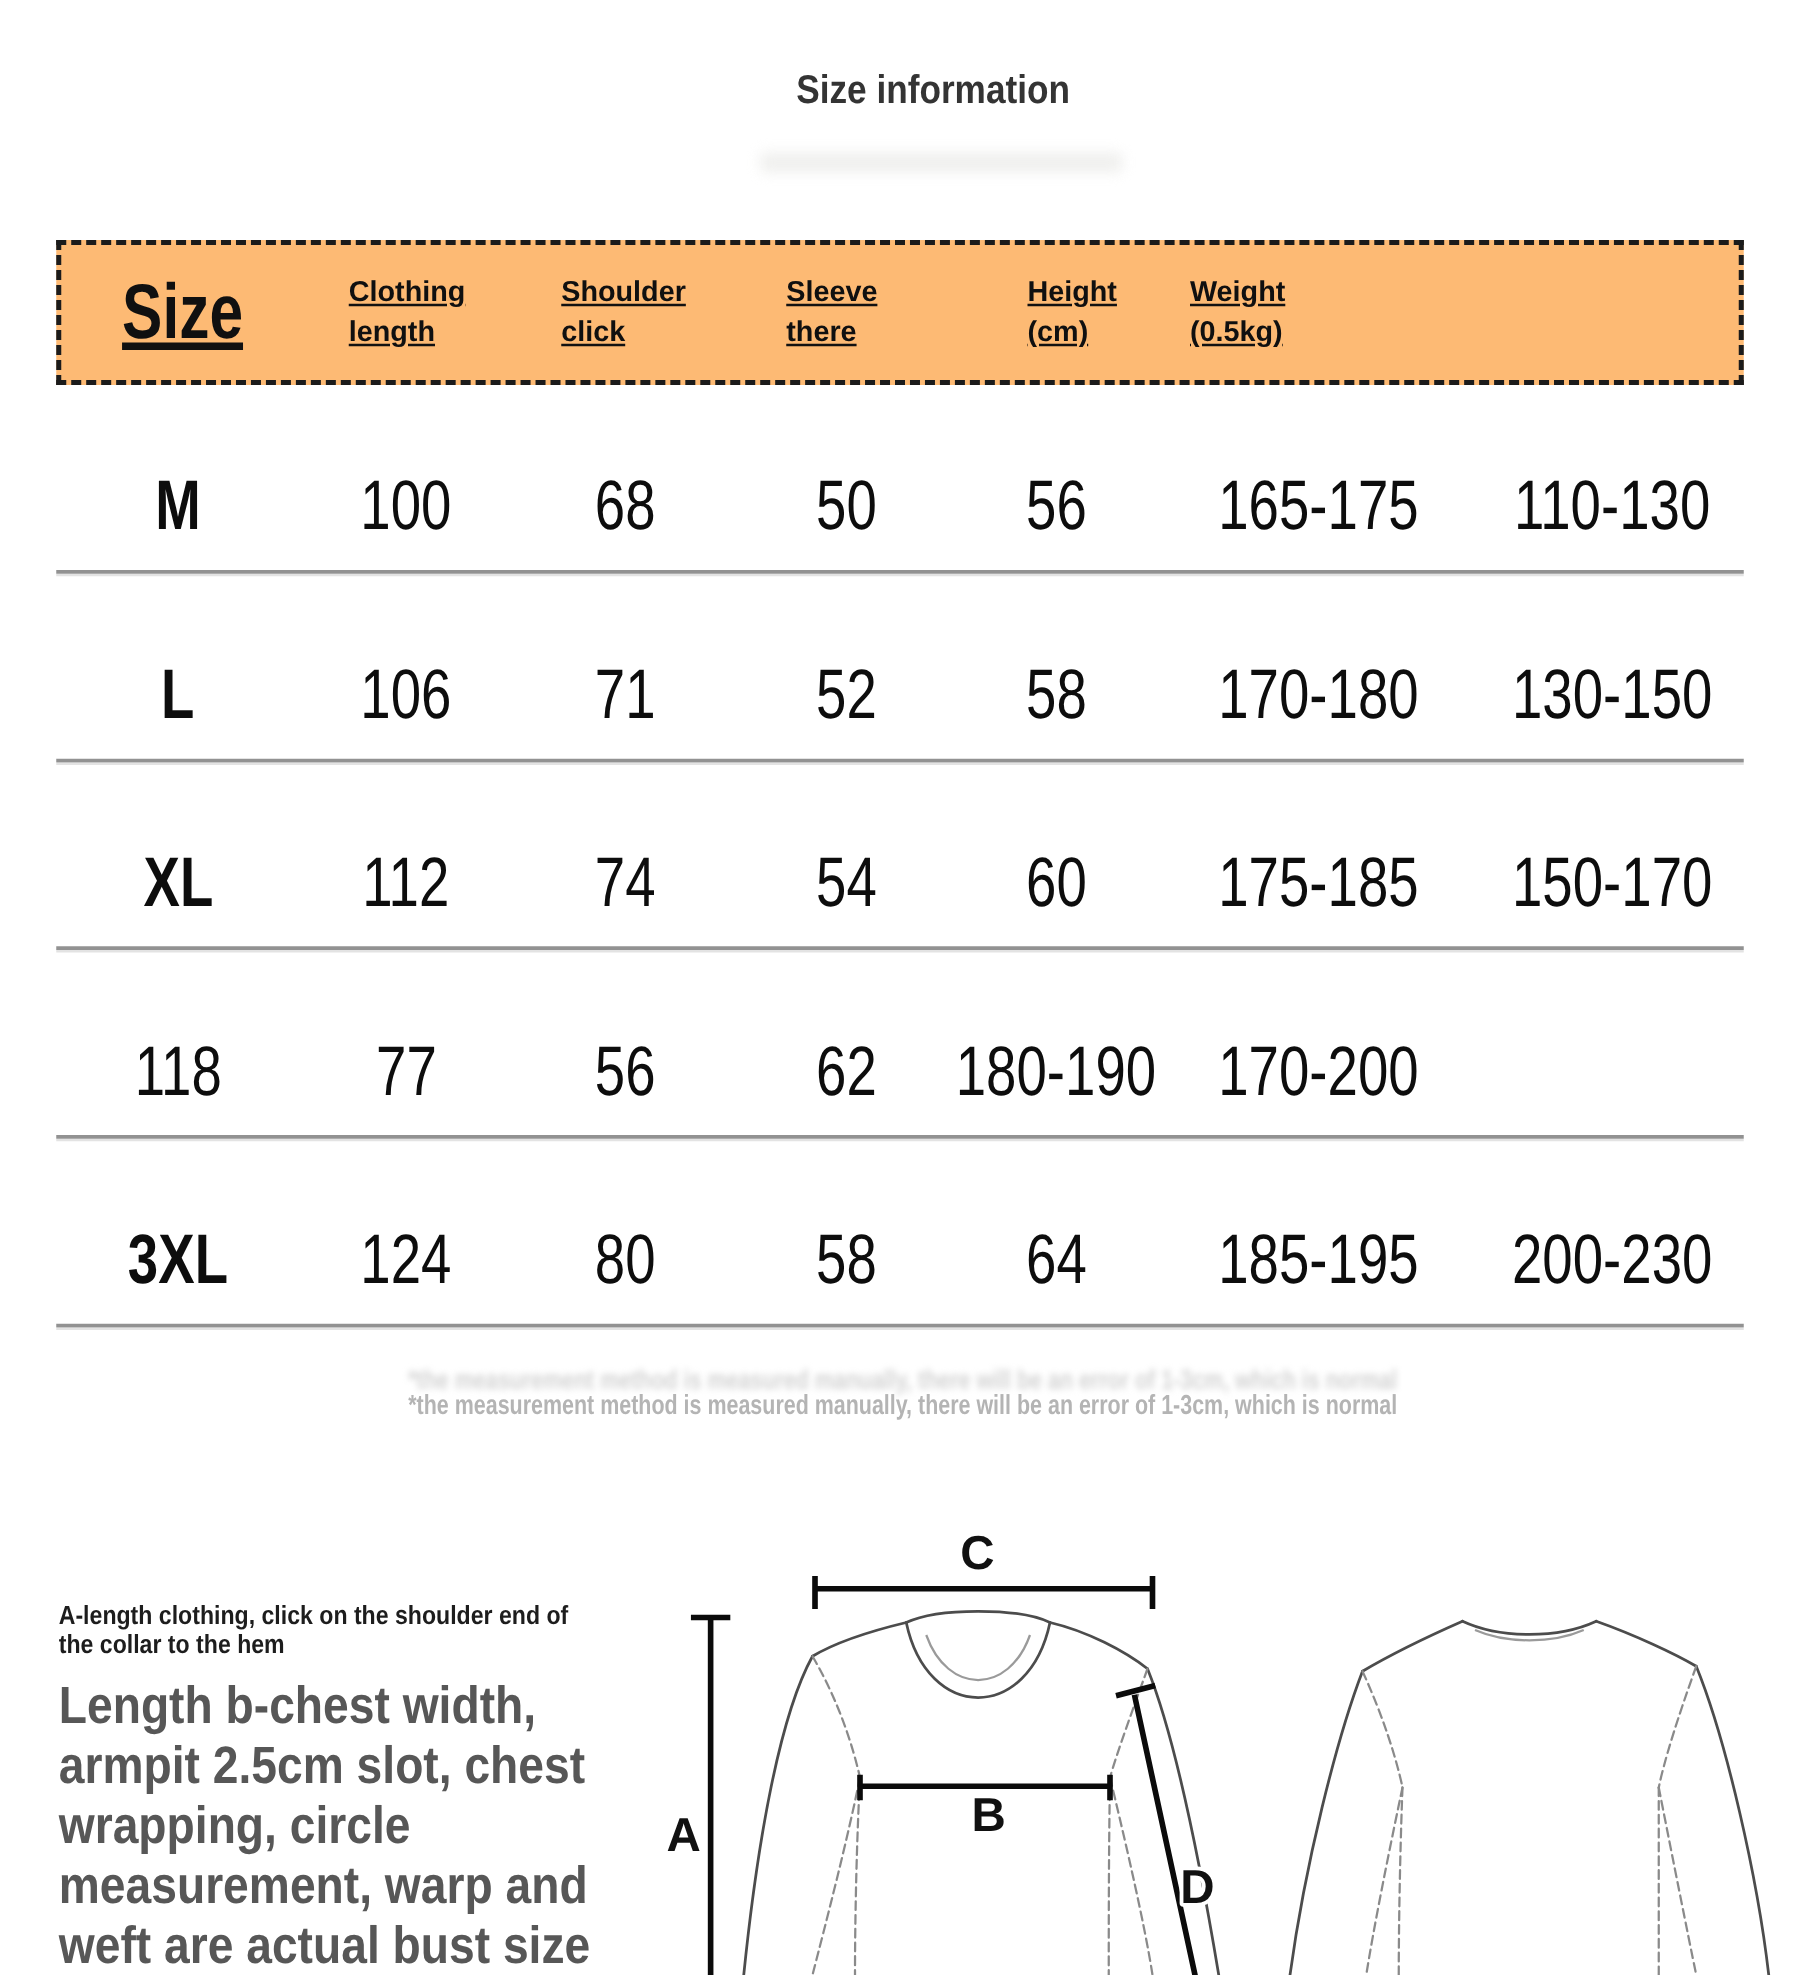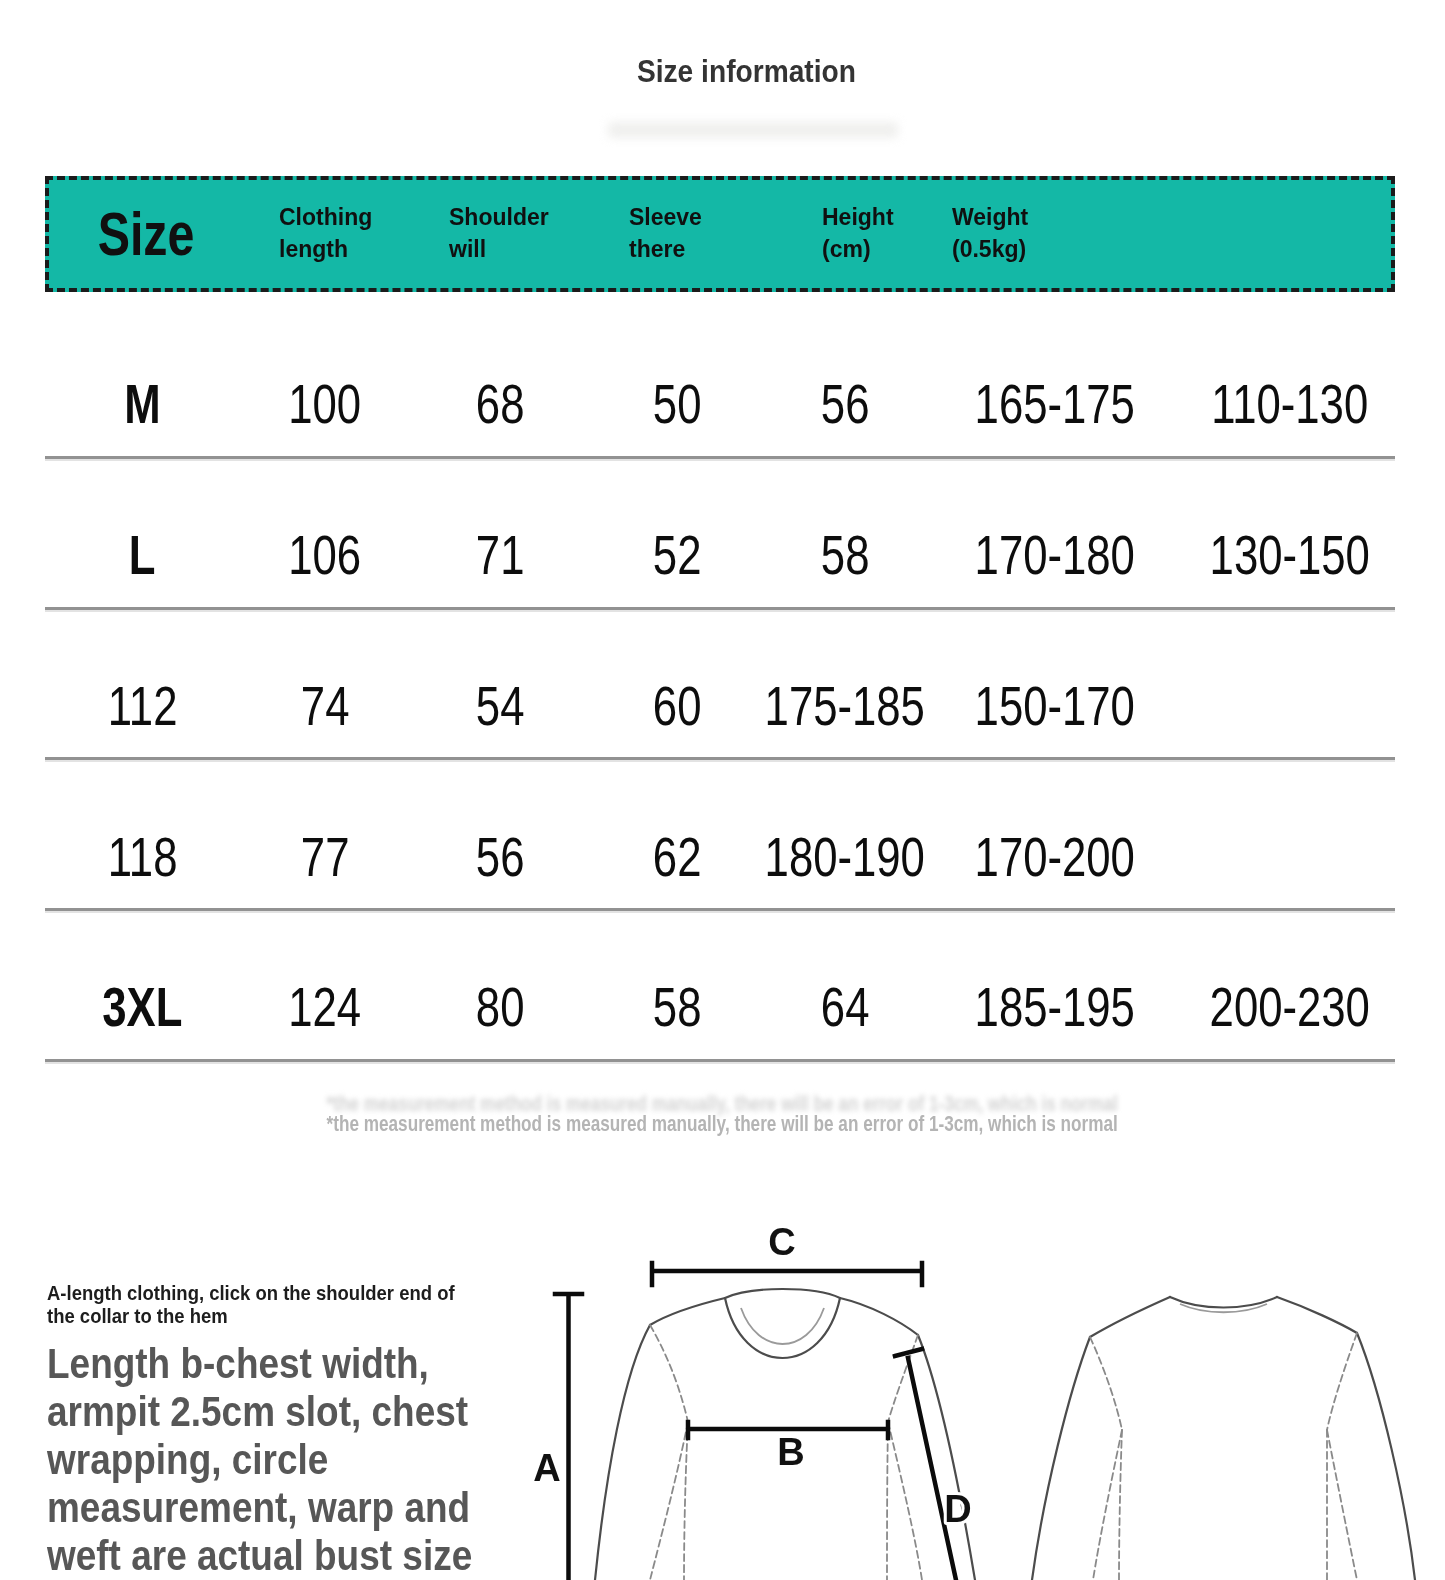--- a/index.html
+++ b/index.html
@@ -31,23 +31,24 @@
   }
 
   
   .cols {
     display:grid;
     grid-template-columns:195px 170px 180px 175px 160px 260px 210px;
   }
 
   
   .header-box {
-    left:45px; top:176px; width:1350px; height:116px;
+    left:45px; top:192px; width:1350px; height:116px;
     border:4px dashed #1b1b1b;
-    background:#14b8a6;
+    background:#fdba74;
+    text-decoration:underline;
   }
   .header-box .cols { height:100%; }
   .hcell {
     display:flex; align-items:center;
     font-weight:bold; color:#101010;
     font-size:23px; line-height:1.38;
     white-space:pre-line;
     padding-left:35px;
   }
   .hcell.size-h {
@@ -120,21 +121,21 @@
 
 <div class="abs page-title"><span>Size information</span></div>
 <div class="abs ghost-artifact"></div>
 
 <div class="abs header-box">
   <div class="cols">
     <div class="hcell size-h"><span>Size</span></div>
     <div class="hcell">Clothing
 length</div>
     <div class="hcell">Shoulder
-will</div>
+click</div>
     <div class="hcell">Sleeve
 there</div>
     <div class="hcell pl-height">Height
 (cm)</div>
     <div class="hcell pl-weight">Weight
 (0.5kg)</div>
   </div>
 </div>
 
 <div class="abs table-body">
@@ -178,20 +179,23 @@
         <span>58</span>
       </div>
     <div class="dcell">
         <span>170-180</span>
       </div>
     <div class="dcell">
         <span>130-150</span>
       </div>
   </div>
   <div class="cols size-row">
+    <div class="dcell size-label">
+        <span>XL</span>
+      </div>
     <div class="dcell">
         <span>112</span>
       </div>
     <div class="dcell">
         <span>74</span>
       </div>
     <div class="dcell">
         <span>54</span>
       </div>
     <div class="dcell">

